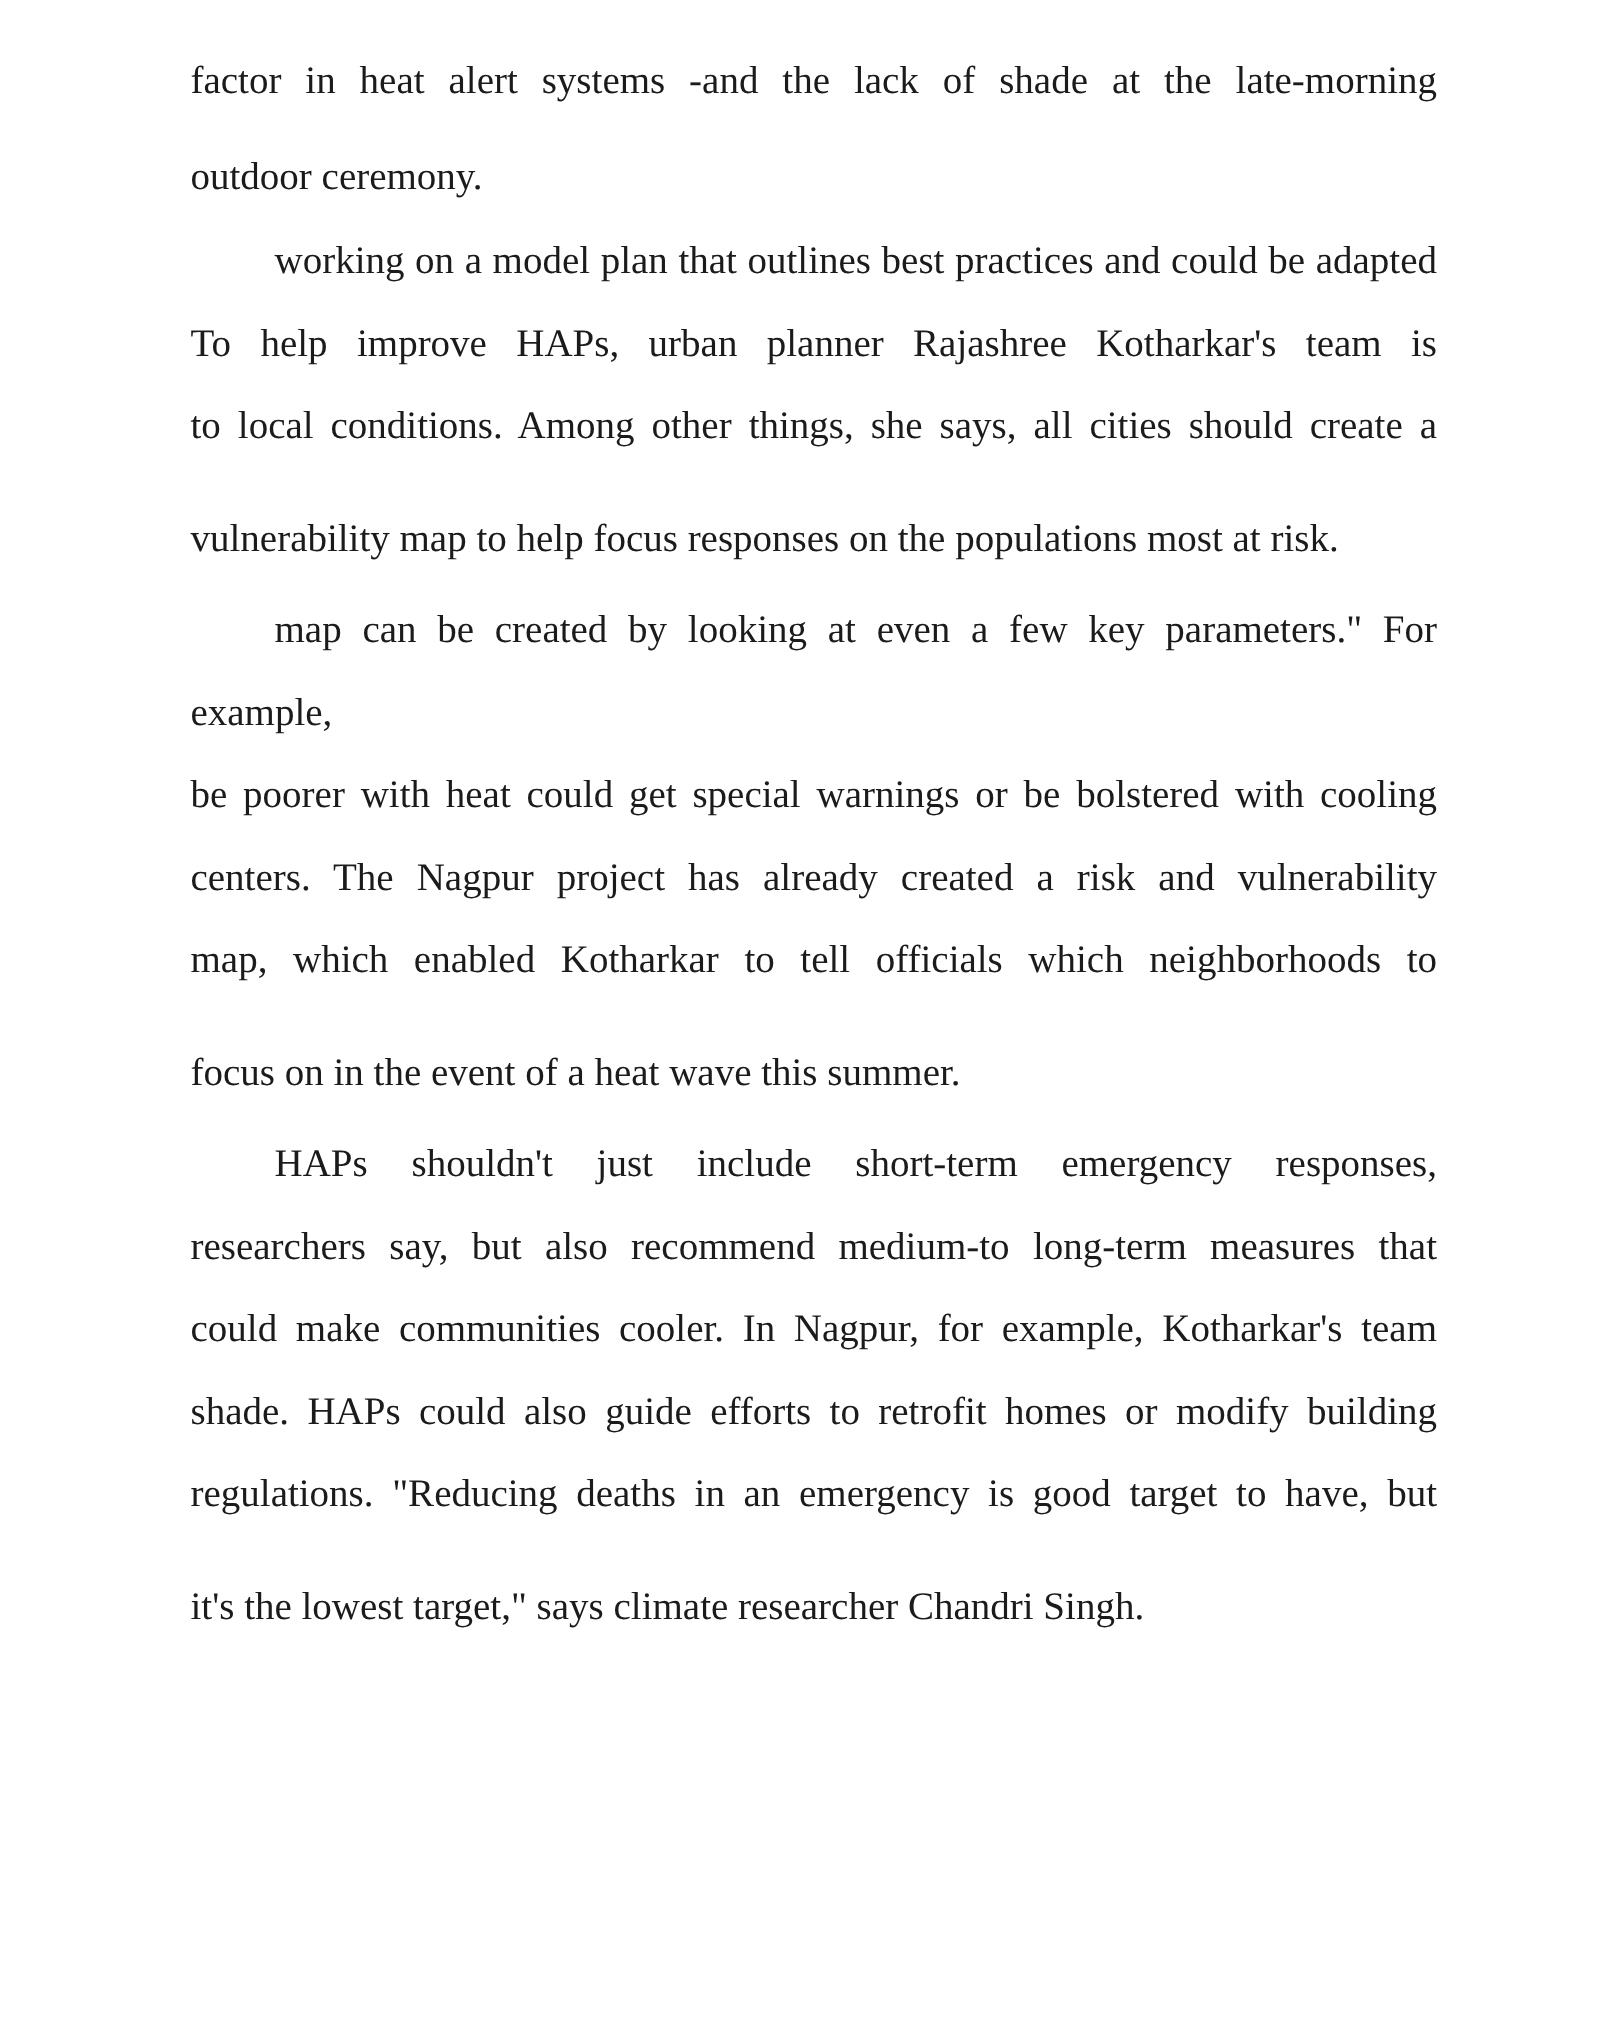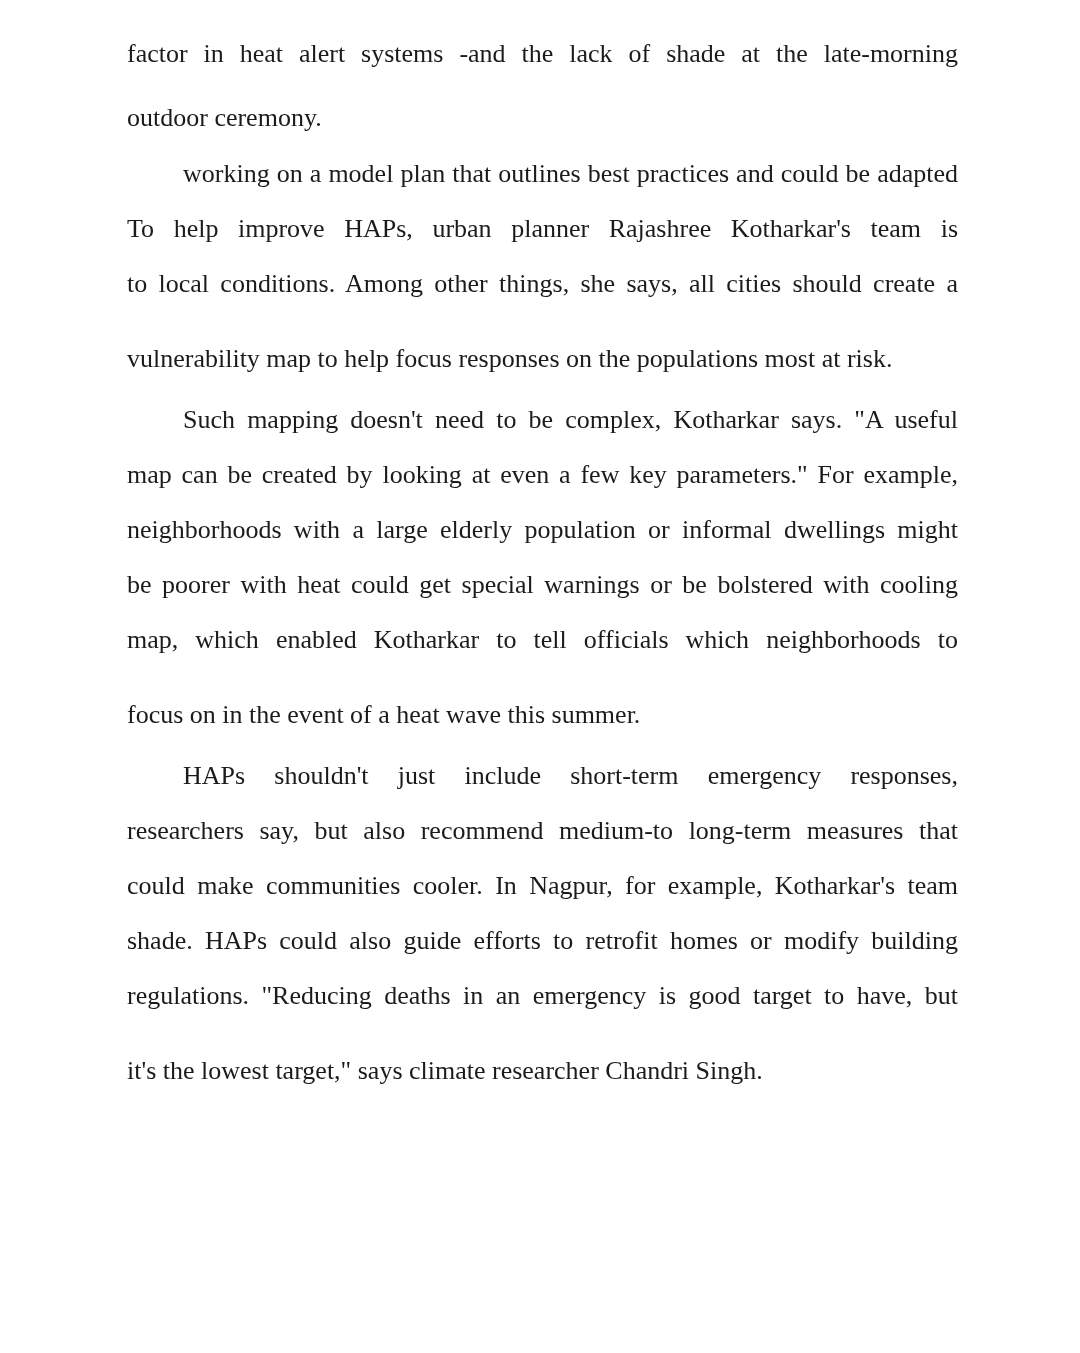--- a/index.html
+++ b/index.html
@@ -56,24 +56,23 @@
         <div class="text-line">factor in heat alert systems -and the lack of shade at the late-morning</div>
         <div class="text-line last">outdoor ceremony.</div>
       </div>
       <div class="paragraph indent">
         <div class="text-line">working on a model plan that outlines best practices and could be adapted</div>
         <div class="text-line">To help improve HAPs, urban planner Rajashree Kotharkar's team is</div>
         <div class="text-line">to local conditions. Among other things, she says, all cities should create a</div>
         <div class="text-line last">vulnerability map to help focus responses on the populations most at risk.</div>
       </div>
       <div class="paragraph indent">
-        <div class="text-line">Such mapping doesn't need to be complex, Kotharkar says. "A useful</div>
         <div class="text-line">map can be created by looking at even a few key parameters." For example,</div>
-        <div class="text-line">neighborhoods with a large elderly population or informal dwellings might</div>
         <div class="text-line">be poorer with heat could get special warnings or be bolstered with cooling</div>
+        <div class="text-line">centers. The Nagpur project has already created a risk and vulnerability</div>
         <div class="text-line">map, which enabled Kotharkar to tell officials which neighborhoods to</div>
         <div class="text-line last">focus on in the event of a heat wave this summer.</div>
       </div>
       <div class="paragraph indent">
         <div class="text-line">HAPs shouldn't just include short-term emergency responses,</div>
         <div class="text-line">researchers say, but also recommend medium-to long-term measures that</div>
         <div class="text-line">could make communities cooler. In Nagpur, for example, Kotharkar's team</div>
         <div class="text-line">shade. HAPs could also guide efforts to retrofit homes or modify building</div>
         <div class="text-line">regulations. "Reducing deaths in an emergency is good target to have, but</div>
         <div class="text-line last">it's the lowest target," says climate researcher Chandri Singh.</div>

